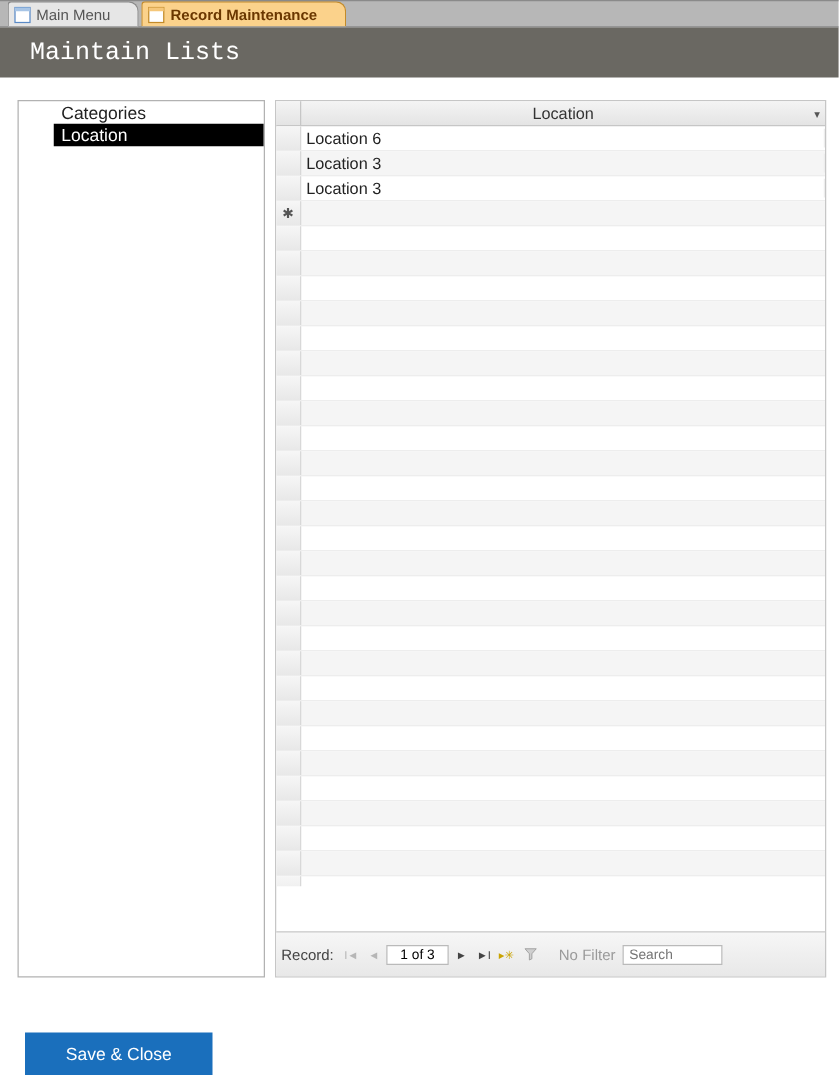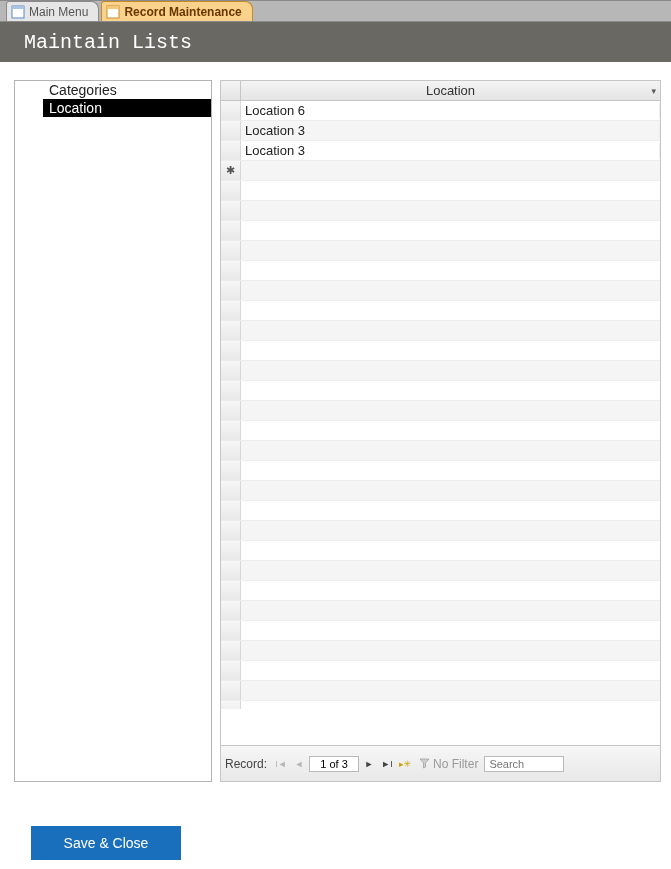--- a/index.html
+++ b/index.html
@@ -19,21 +19,21 @@
     border-top: 1px solid #8a8a8a;
     border-bottom: 1px solid #8a8a8a;
     display: flex;
     align-items: flex-end;
     padding-left: 6px;
   }
   .tab {
     height: 20px;
     display: flex;
     align-items: center;
-    padding: 0 10px 0 4px;
+    padding: 0 22px 0 4px;
     font-size: 12px;
     margin-right: 2px;
     position: relative;
     border: 1px solid #8a8a8a;
     border-bottom: none;
     background: #e6e6e6;
     border-top-left-radius: 3px;
     border-top-right-radius: 8px;
     color: #555;
     cursor: default;
@@ -184,36 +184,36 @@
     font-size: 11px;
     padding: 0 4px;
     text-align: center;
     background: #fff;
   }
   .filter-seg {
     display: flex;
     align-items: center;
     color: #9a9a9a;
     margin-left: 4px;
-    gap: 3px;
+    gap: 17px;
   }
   .search-input {
     height: 16px;
     border: 1px solid #bababa;
     font-size: 11px;
     padding: 0 4px;
     width: 80px;
     margin-left: 4px;
     background: #fff;
     color: #777;
   }
 
   .save-btn {
     position: absolute;
-    left: 31px;
+    left: 20px;
     top: 762px;
     width: 150px;
     height: 34px;
     background: #1a6fbc;
     color: #fff;
     font-size: 14px;
     display: flex;
     align-items: center;
     justify-content: center;
     cursor: default;

